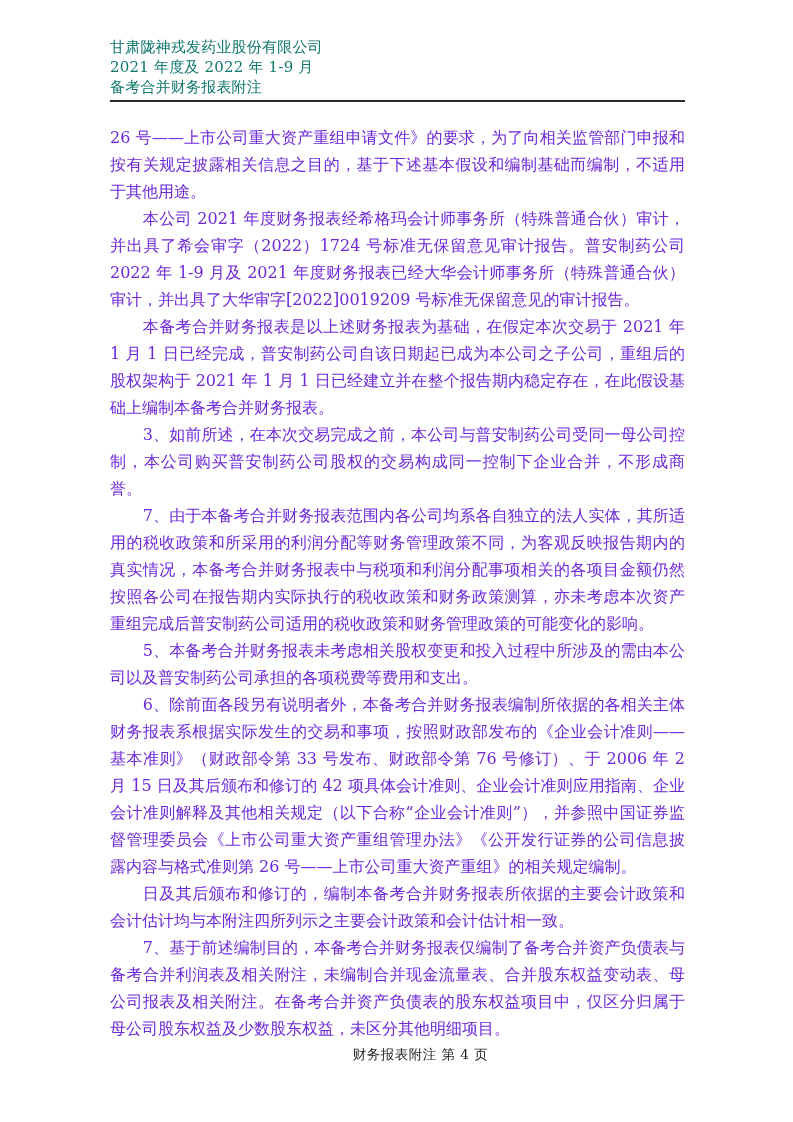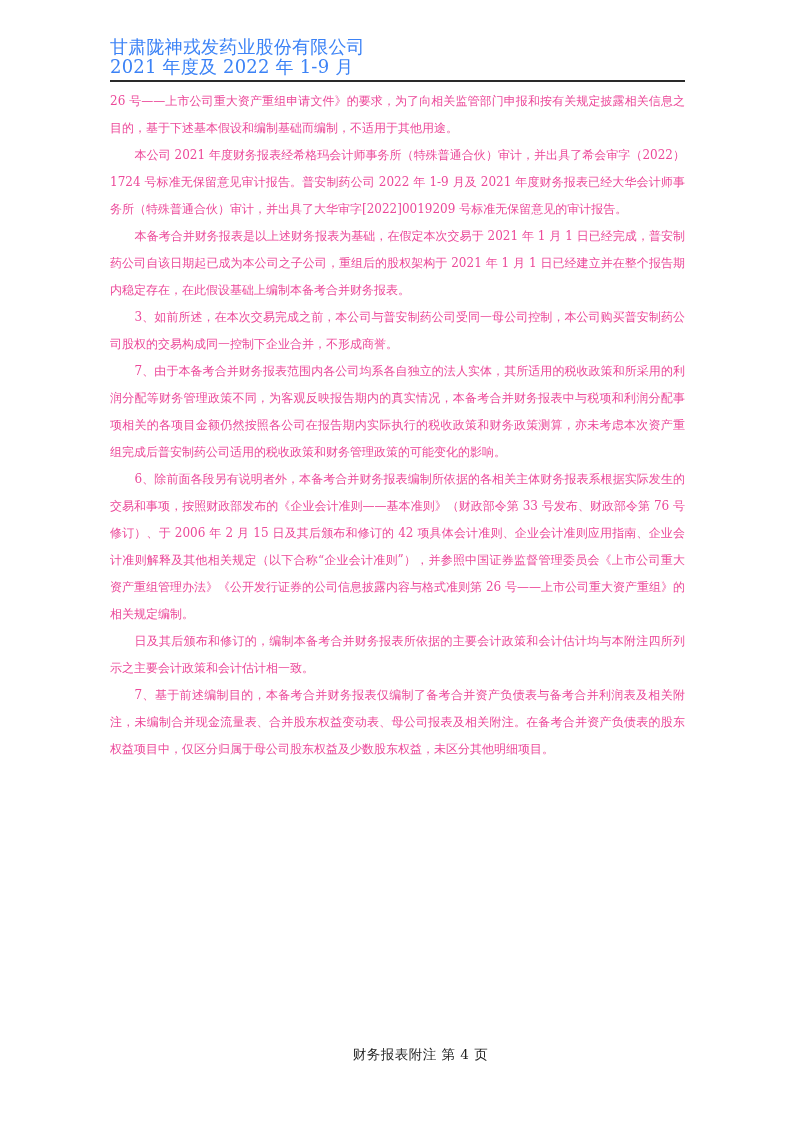--- a/index.html
+++ b/index.html
@@ -17,36 +17,36 @@
     inset: 0;
     background: #ffffff;
   }
   .content {
     position: absolute;
     left: 110px;
     top: 37px;
     width: 575px;
   }
   .doc-header {
-    font-size: 18px;
+    font-size: 15px;
     line-height: 20px;
-    color: #3b82f6;
+    color: #0f766e;
     letter-spacing: 0.2px;
   }
   .rule {
     width: 100%;
     border-bottom: 2px solid #2a2a2a;
     margin-top: 3px;
   }
   .doc-body {
-    margin-top: 6px;
-    font-size: 12px;
+    margin-top: 22px;
+    font-size: 16px;
     line-height: 27px;
     text-align: justify;
-    color: #ec4899;
+    color: #6d28d9;
   }
   .doc-body p {
     margin: 0;
     text-indent: 2.05em;
   }
   .doc-body p.no-indent {
     text-indent: 0;
   }
   .doc-footer {
     position: absolute;
@@ -61,35 +61,37 @@
   }
 </style>
 </head>
 <body>
 
 <div class="page">
   <div class="content">
     <div class="doc-header">
       <div>甘肃陇神戎发药业股份有限公司</div>
       <div>2021 年度及 2022 年 1-9 月</div>
+      <div>备考合并财务报表附注</div>
     </div>
     <div class="rule"></div>
     <div class="doc-body">
 
         <p class="no-indent">26 号——上市公司重大资产重组申请文件》的要求，为了向相关监管部门申报和按有关规定披露相关信息之目的，基于下述基本假设和编制基础而编制，不适用于其他用途。</p>
 
 
         <p>本公司 2021 年度财务报表经希格玛会计师事务所（特殊普通合伙）审计，并出具了希会审字（2022）1724 号标准无保留意见审计报告。普安制药公司 2022 年 1-9 月及 2021 年度财务报表已经大华会计师事务所（特殊普通合伙）审计，并出具了大华审字[2022]0019209 号标准无保留意见的审计报告。</p>
 
         <p>本备考合并财务报表是以上述财务报表为基础，在假定本次交易于 2021 年 1 月 1 日已经完成，普安制药公司自该日期起已成为本公司之子公司，重组后的股权架构于 2021 年 1 月 1 日已经建立并在整个报告期内稳定存在，在此假设基础上编制本备考合并财务报表。</p>
 
         <p>3、如前所述，在本次交易完成之前，本公司与普安制药公司受同一母公司控制，本公司购买普安制药公司股权的交易构成同一控制下企业合并，不形成商誉。</p>
 
         <p>7、由于本备考合并财务报表范围内各公司均系各自独立的法人实体，其所适用的税收政策和所采用的利润分配等财务管理政策不同，为客观反映报告期内的真实情况，本备考合并财务报表中与税项和利润分配事项相关的各项目金额仍然按照各公司在报告期内实际执行的税收政策和财务政策测算，亦未考虑本次资产重组完成后普安制药公司适用的税收政策和财务管理政策的可能变化的影响。</p>
 
+        <p>5、本备考合并财务报表未考虑相关股权变更和投入过程中所涉及的需由本公司以及普安制药公司承担的各项税费等费用和支出。</p>
 
         <p>6、除前面各段另有说明者外，本备考合并财务报表编制所依据的各相关主体财务报表系根据实际发生的交易和事项，按照财政部发布的《企业会计准则——基本准则》（财政部令第 33 号发布、财政部令第 76 号修订）、于 2006 年 2 月 15 日及其后颁布和修订的 42 项具体会计准则、企业会计准则应用指南、企业会计准则解释及其他相关规定（以下合称“企业会计准则”），并参照中国证券监督管理委员会《上市公司重大资产重组管理办法》《公开发行证券的公司信息披露内容与格式准则第 26 号——上市公司重大资产重组》的相关规定编制。</p>
 
         <p>日及其后颁布和修订的，编制本备考合并财务报表所依据的主要会计政策和会计估计均与本附注四所列示之主要会计政策和会计估计相一致。</p>
 
         <p>7、基于前述编制目的，本备考合并财务报表仅编制了备考合并资产负债表与备考合并利润表及相关附注，未编制合并现金流量表、合并股东权益变动表、母公司报表及相关附注。在备考合并资产负债表的股东权益项目中，仅区分归属于母公司股东权益及少数股东权益，未区分其他明细项目。</p>
       </div>
   </div>
   <div class="doc-footer">
     <span>财务报表附注 第 4 页</span>

